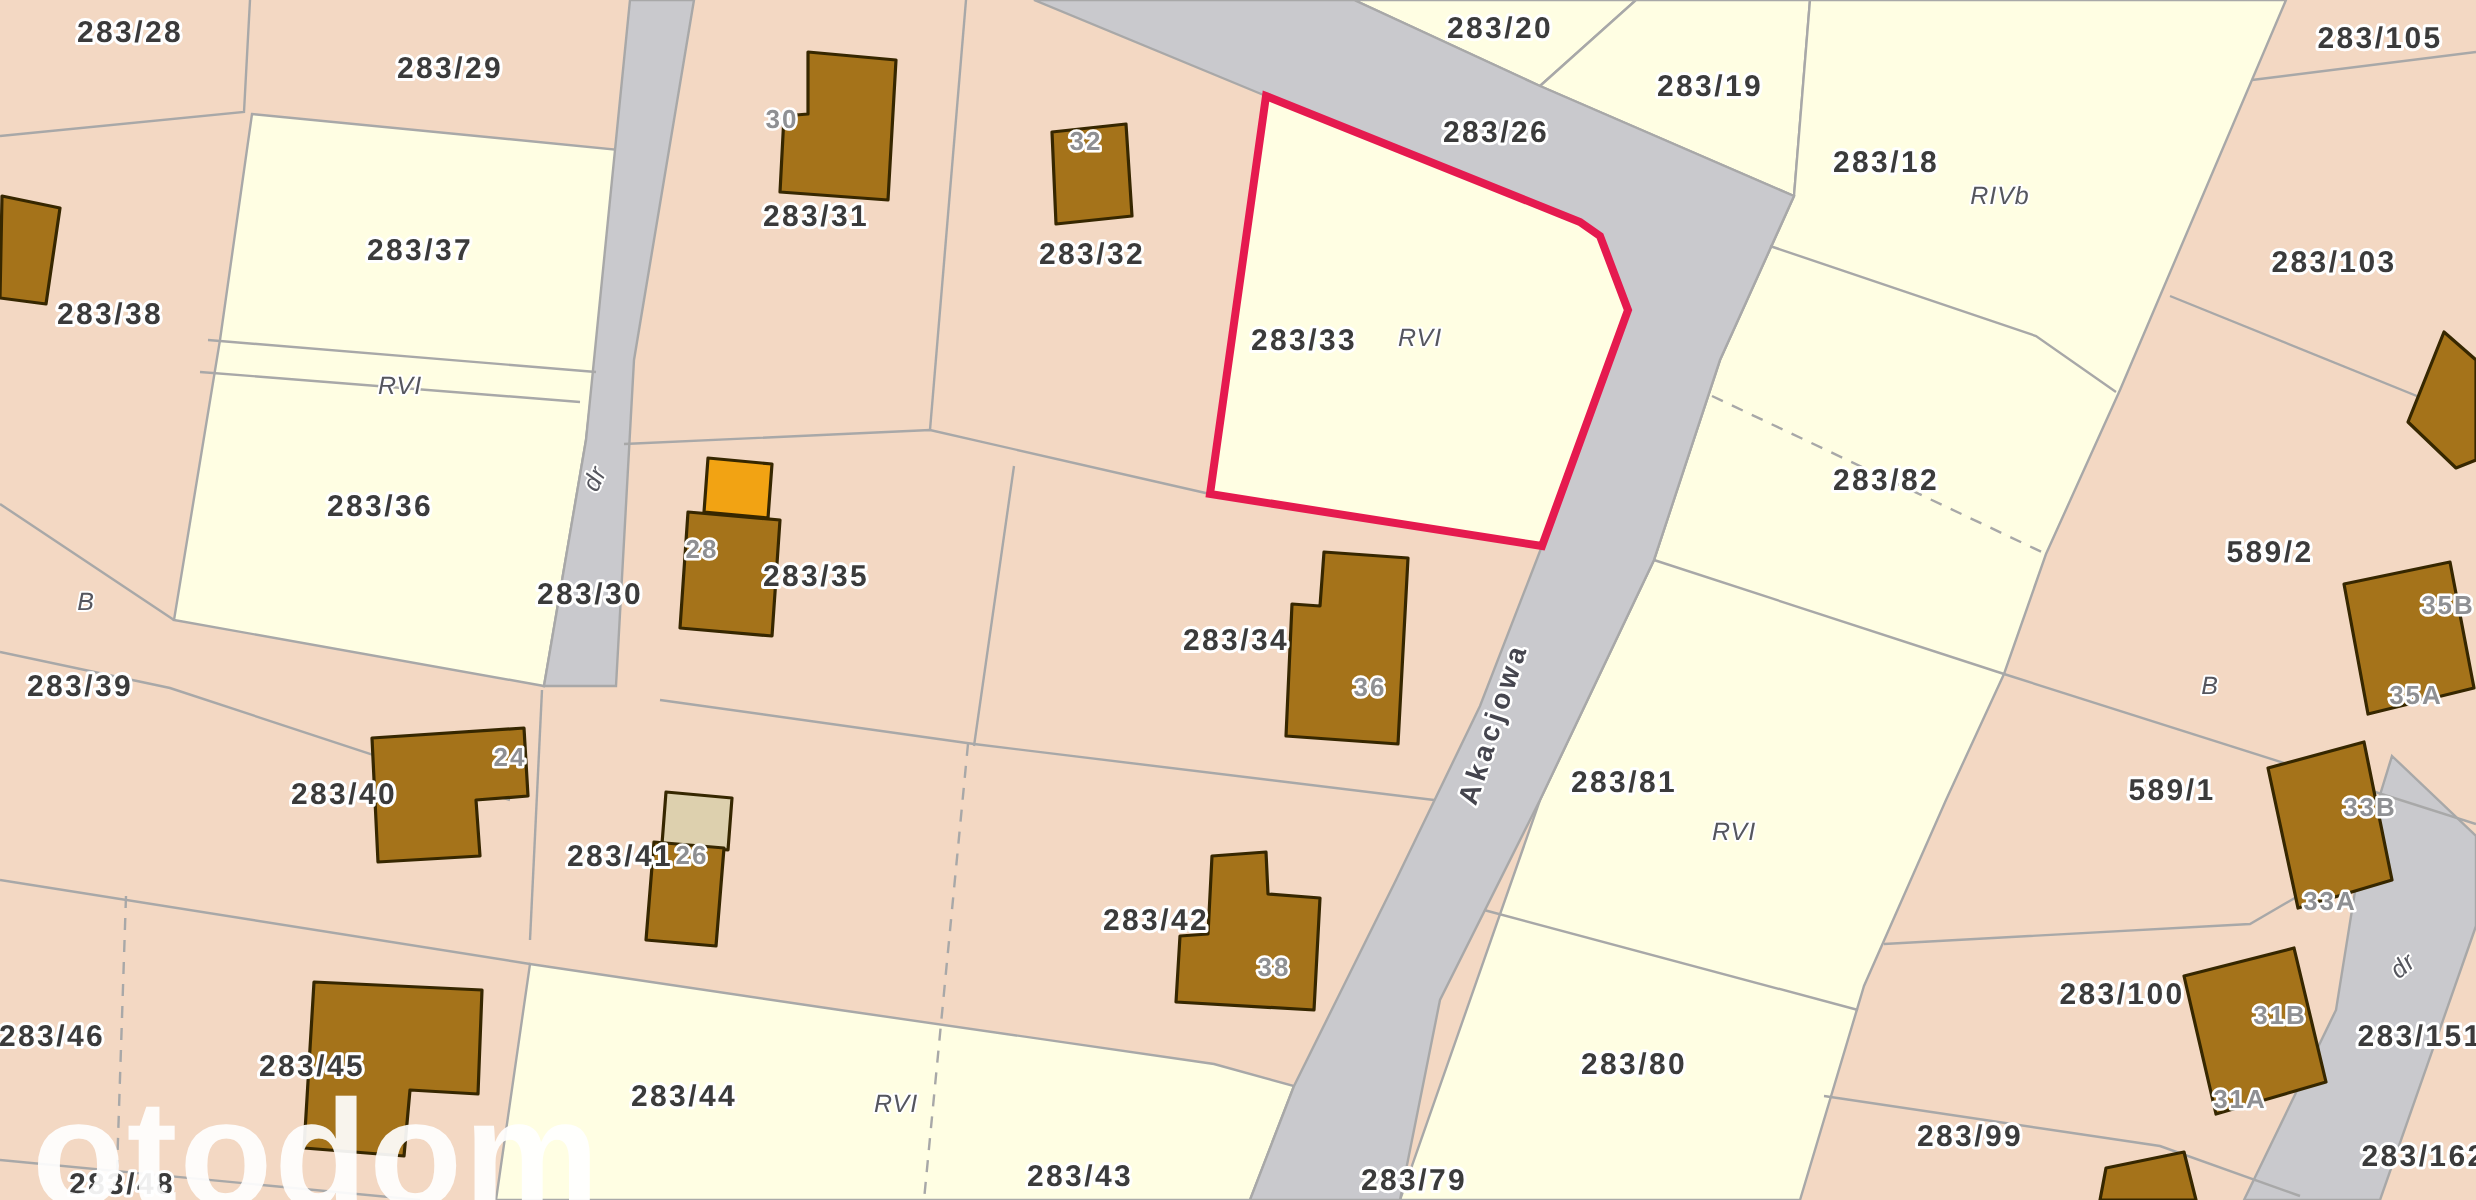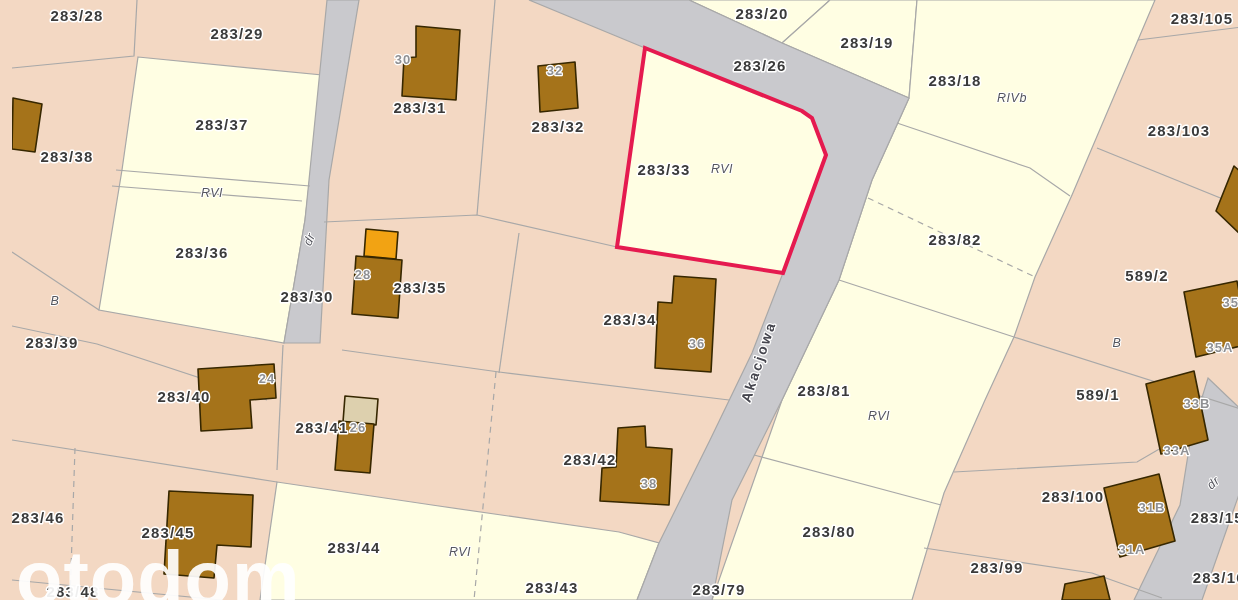--- a/index.html
+++ b/index.html
@@ -1,18 +1,18 @@
 <!DOCTYPE html>
 <html style="--parcel_pink: #f3d8c3; --parcel_cream: #fffee3; --road: #c9c9cd; --boundary: #a8a8a8; --building: #a5731a; --building_outline: #362700; --building_orange: #f2a313; --building_beige: #ddd0ae; --highlight: #e51a4f; --label_dark: #3b3b3b; --label_building: #8f9093; --label_landuse: #55565e; --label_road: #45454e;"><head>
 <meta charset="utf-8">
 <style>
   html,body{margin:0;padding:0;background:#f3d8c3;}
   body{width:1238px;height:600px;overflow:hidden;position:relative;
        font-family:"Liberation Sans",sans-serif;}
-  #map-wrap{position:absolute;inset:0;padding-left:12px;}
+  #map-wrap{position:absolute;inset:0;}
   svg{display:block;}
   .lbl{text-anchor:middle;paint-order:stroke;stroke:#ffffff;stroke-linejoin:round;
        font-family:"Liberation Sans",sans-serif;}
   .parcel{font-size:15px;font-weight:bold;fill:var(--label_dark);stroke-width:3px;letter-spacing:1.2px;}
   .building{font-size:13px;font-weight:bold;fill:var(--label_building);stroke-width:2.5px;letter-spacing:1px;}
   .landuse{font-size:12.5px;font-style:italic;fill:var(--label_landuse);stroke-width:2px;letter-spacing:.5px;}
   .roadname{font-size:14px;font-weight:bold;fill:var(--label_road);stroke-width:2.5px;letter-spacing:2.5px;}
   .parcel-shape{fill:var(--parcel_cream);stroke:var(--boundary);stroke-width:1.2;}
   .road-shape{fill:var(--road);stroke:var(--boundary);stroke-width:1.2;}
   .bnd{fill:none;stroke:var(--boundary);stroke-width:1.2;}

